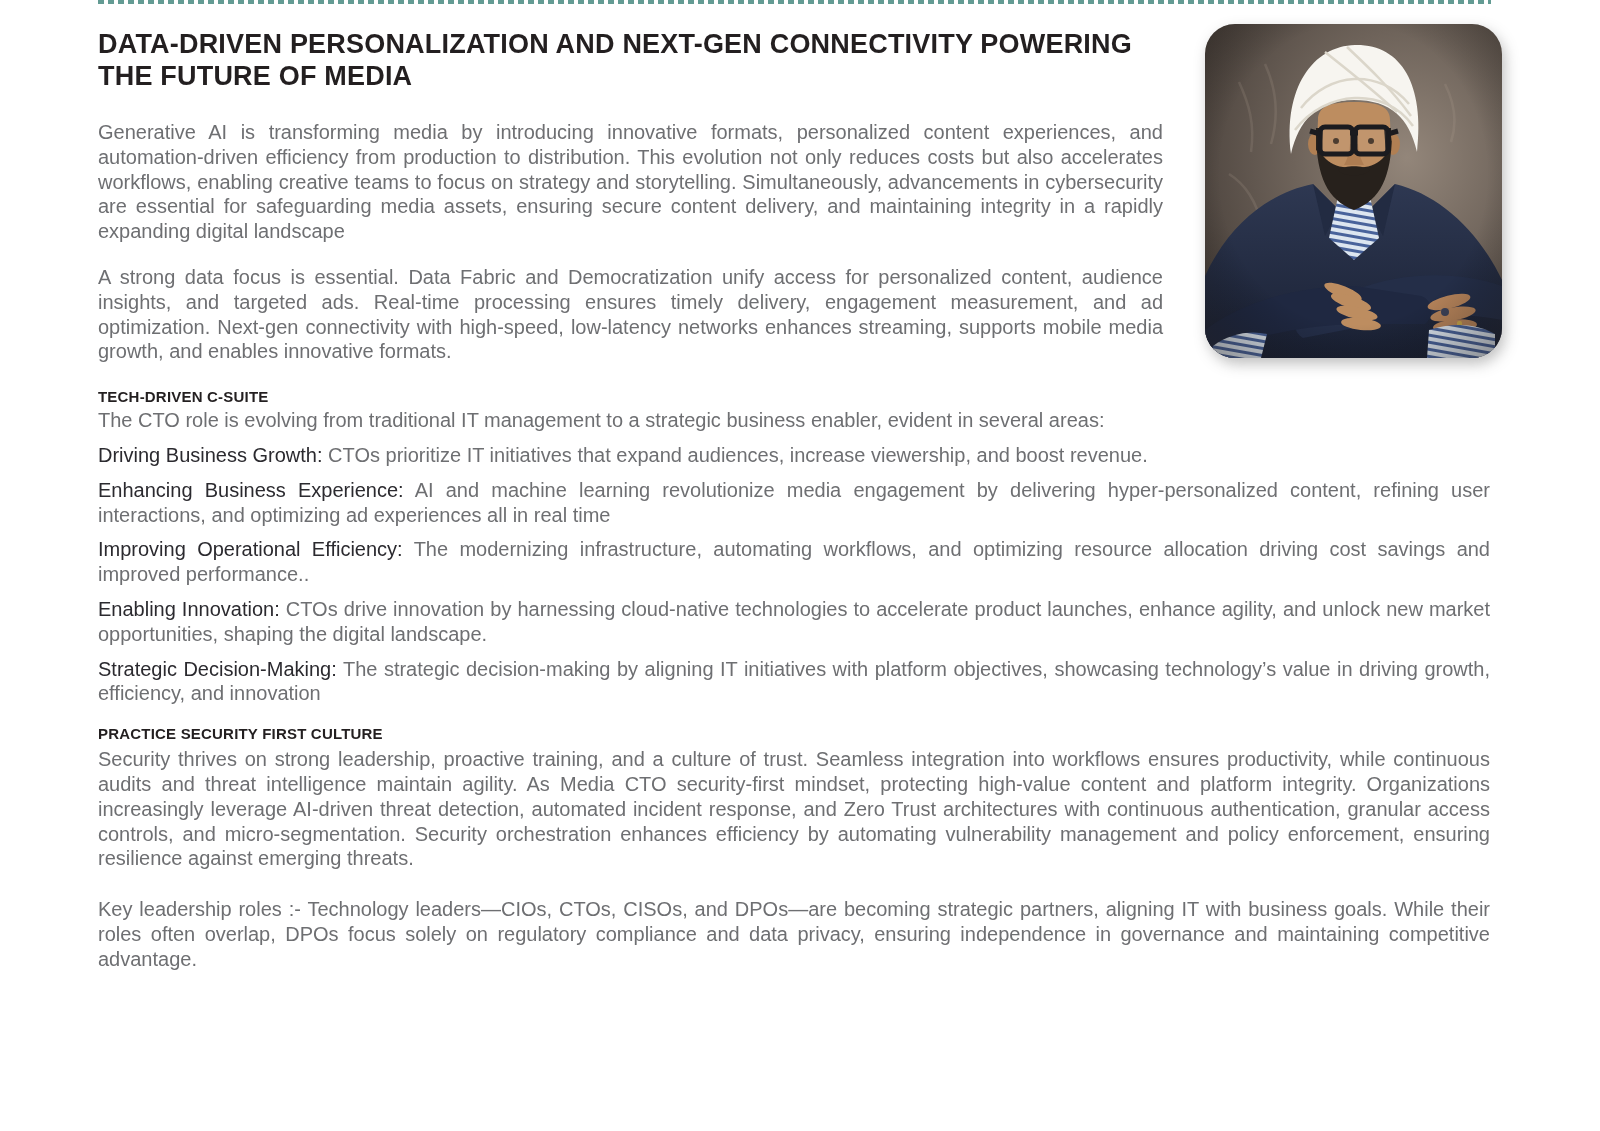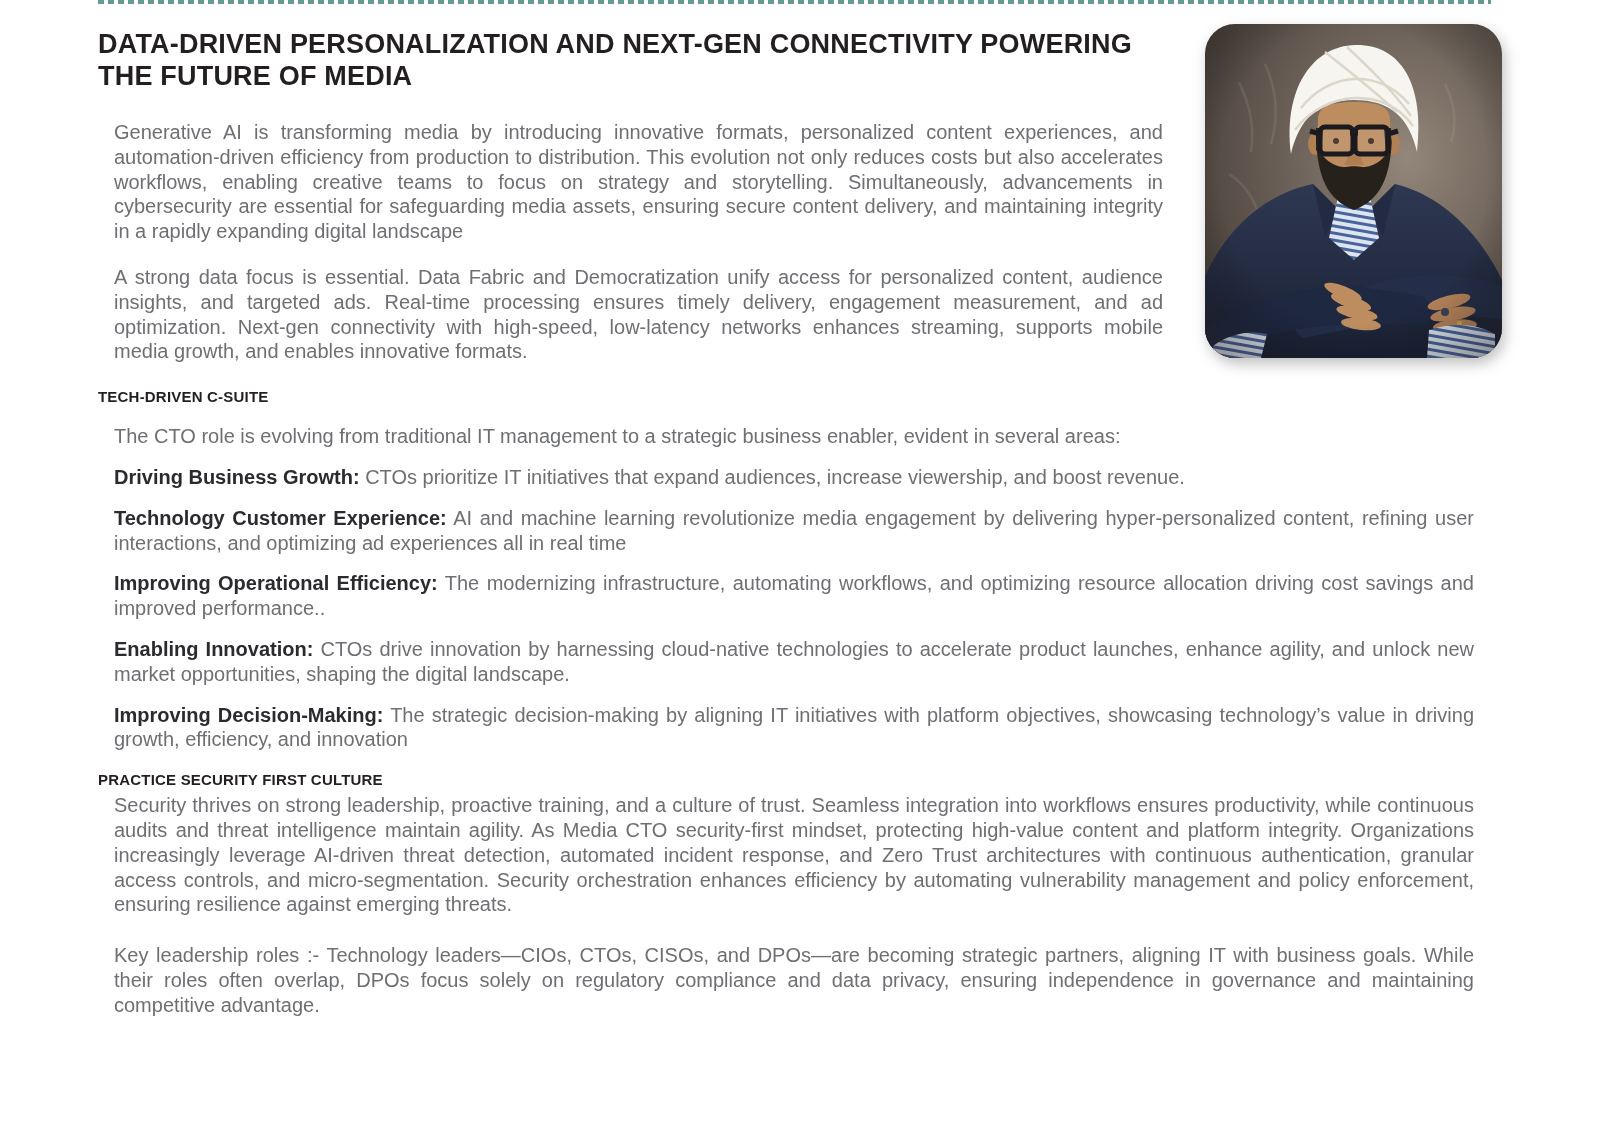--- a/index.html
+++ b/index.html
@@ -24,32 +24,32 @@
 
   h1.title {
     margin:0; font-size:27px; line-height:32px; font-weight:800;
     color:#231f20; letter-spacing:.2px;
   }
   .byline { margin-top:29px; font-size:19px; letter-spacing:.2px; line-height:24px; }
   .byline .name { font-weight:800; color:#232227; }
   .byline .role { font-weight:400; color:#3a393e; }
 
   p.body {
-    margin:16px; font-size:20px; line-height:24.8px; color:#6e6f72;
+    margin:0; font-size:20px; line-height:24.8px; color:#6e6f72;
     text-align:justify; font-weight:400;
   }
   p.intro-1 { margin-top:28px; }
   p.intro-2 { margin-top:21px; }
 
   h2.section { margin:0; font-size:15px; line-height:23px; font-weight:800; color:#231f20; letter-spacing:.2px; }
   h2.sec1 { margin-top:21px; }
   h2.sec2 { margin-top:16px; }
 
   p.item { margin-top:10px; }
-  p.item .label { font-weight:700; color:#2b2a2f; }
+  p.item .label { font-weight:400; color:#2b2a2f; }
   p.sec2-p1 { margin-top:2px; }
   p.sec2-p2 { margin-top:26px; }
 </style>
 </head>
 <body>
 
 <div class="page">
   <div class="dotted-line"></div>
 
   <div class="content">
@@ -155,33 +155,33 @@
     <p class="body intro-2">A strong data focus is essential. Data Fabric and Democratization unify access for personalized content, audience insights, and targeted ads. Real-time processing ensures timely delivery, engagement measurement, and ad optimization. Next-gen connectivity with high-speed, low-latency networks enhances streaming, supports mobile media growth, and enables innovative formats.</p>
 
     <h2 class="section sec1">TECH-DRIVEN C-SUITE</h2>
     <p class="body">The CTO role is evolving from traditional IT management to a strategic business enabler, evident in several areas:</p>
 
     <p class="body item">
       <span class="label">Driving Business Growth:</span>
       <span>CTOs prioritize IT initiatives that expand audiences, increase viewership, and boost revenue.</span>
     </p>
     <p class="body item">
-      <span class="label">Technology Customer Experience:</span>
+      <span class="label">Enhancing Business Experience:</span>
       <span>AI and machine learning revolutionize media engagement by delivering hyper-personalized content, refining user interactions, and optimizing ad experiences all in real time</span>
     </p>
     <p class="body item">
       <span class="label">Improving Operational Efficiency:</span>
       <span>The modernizing infrastructure, automating workflows, and optimizing resource allocation driving cost savings and improved performance..</span>
     </p>
     <p class="body item">
       <span class="label">Enabling Innovation:</span>
       <span>CTOs drive innovation by harnessing cloud-native technologies to accelerate product launches, enhance agility, and unlock new market opportunities, shaping the digital landscape.</span>
     </p>
     <p class="body item">
-      <span class="label">Improving Decision-Making:</span>
+      <span class="label">Strategic Decision-Making:</span>
       <span>The strategic decision-making by aligning IT initiatives with platform objectives, showcasing technology’s value in driving growth, efficiency, and innovation</span>
     </p>
 
     <h2 class="section sec2">PRACTICE SECURITY FIRST CULTURE</h2>
     <p class="body sec2-p1">Security thrives on strong leadership, proactive training, and a culture of trust. Seamless integration into workflows ensures productivity, while continuous audits and threat intelligence maintain agility. As Media CTO security-first mindset, protecting high-value content and platform integrity. Organizations increasingly leverage AI-driven threat detection, automated incident response, and Zero Trust architectures with continuous authentication, granular access controls, and micro-segmentation. Security orchestration enhances efficiency by automating vulnerability management and policy enforcement, ensuring resilience against emerging threats.</p>
     <p class="body sec2-p2">Key leadership roles :- Technology leaders—CIOs, CTOs, CISOs, and DPOs—are becoming strategic partners, aligning IT with business goals. While their roles often overlap, DPOs focus solely on regulatory compliance and data privacy, ensuring independence in governance and maintaining competitive advantage.</p>
 
   </div>
 </div>
 

